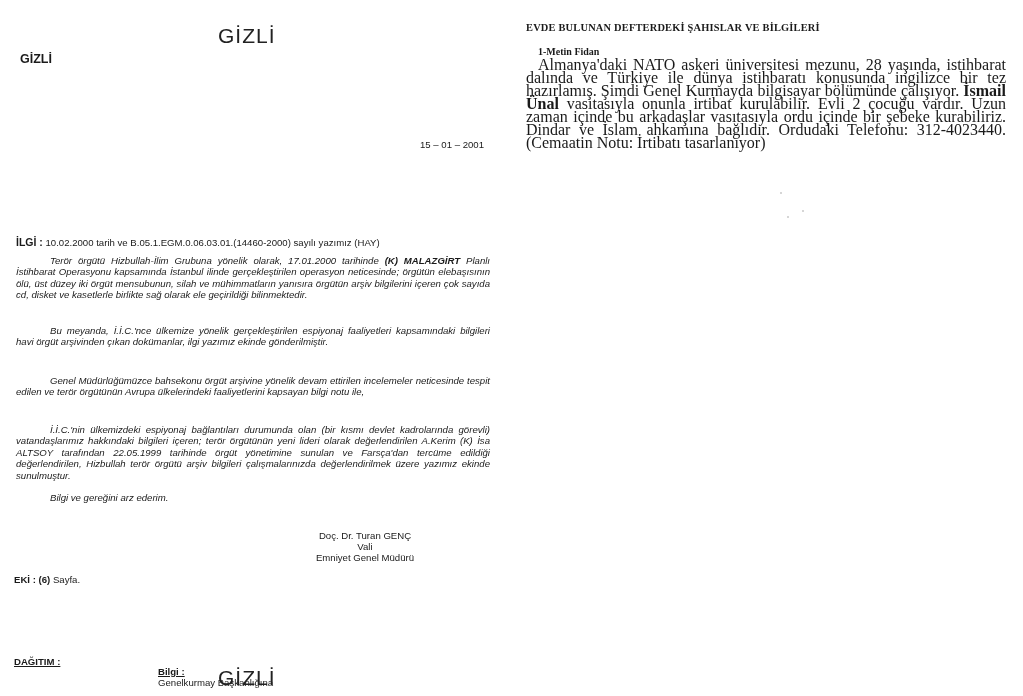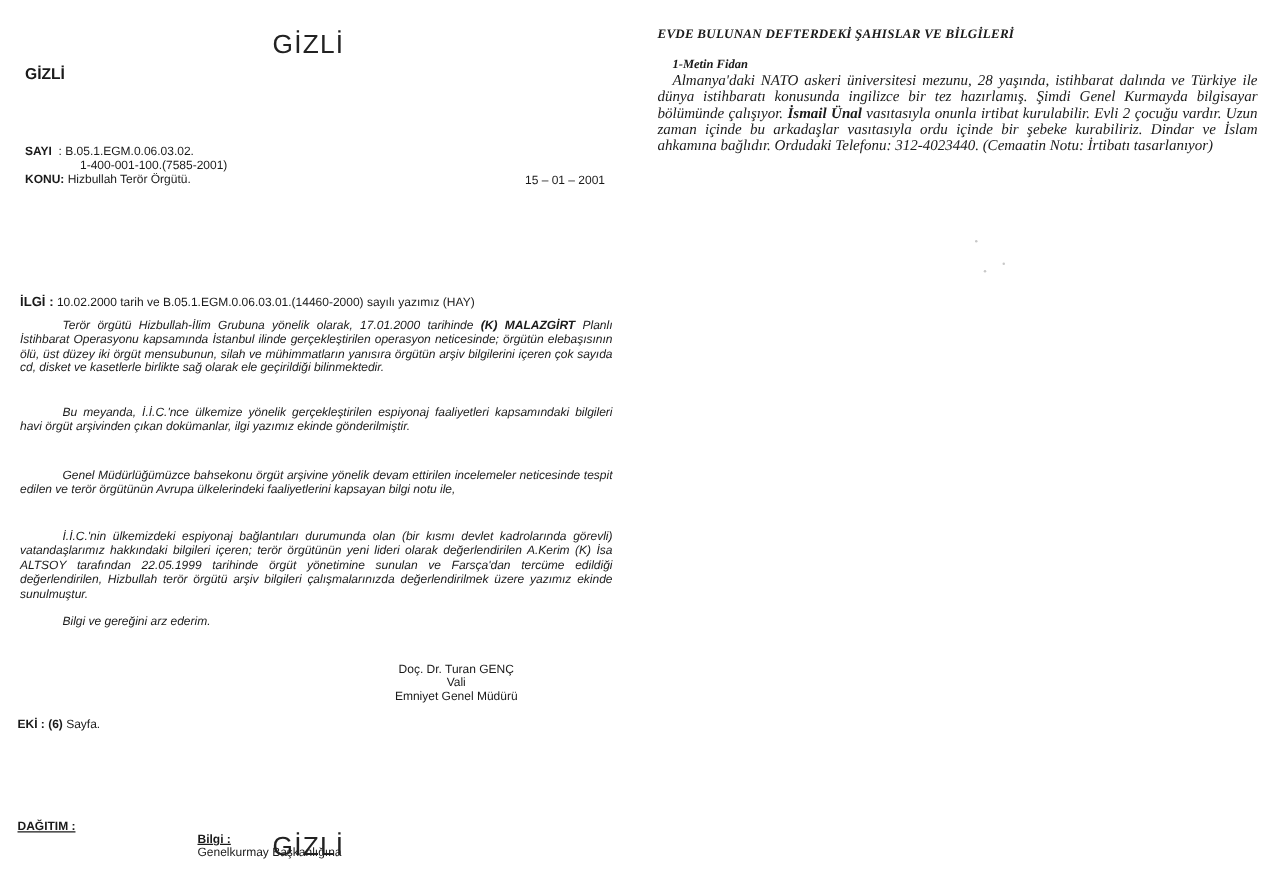--- a/index.html
+++ b/index.html
@@ -1,43 +1,38 @@
 <!DOCTYPE html>
 <html><head>
 <meta charset="utf-8">
 <style>
   html, body { margin:0; padding:0; }
   body { width:1023px; height:696px; background:#ffffff; position:relative; overflow:hidden; color:#1a1a1a; }
   .page { position:absolute; top:0; }
   .left { left:0; width:512px; height:548px; font-family:"Liberation Sans", sans-serif; font-size:9.6px; }
-  .right { left:512px; width:511px; height:696px; font-family:"Liberation Serif", serif; font-size:9.6px;font-style:italic; }
+  .right { left:512px; width:511px; height:696px; font-family:"Liberation Serif", serif; font-size:9.6px; }
   .abs { position:absolute; }
   .gizli-big { font-size:21px; letter-spacing:1px; color:#222; }
   .gizli-small { font-size:12.5px; font-weight:bold; }
   .center { text-align:center; }
   .b { font-weight:bold; }
   .u { text-decoration:underline; font-weight:bold;margin-top:47px; }
   .para { position:absolute; left:16px; width:474px; text-align:justify; line-height:11.4px;font-style:italic; }
   .para p { margin:0; text-indent:34px; }
-  .rpara { position:absolute; left:14px; width:480px; text-align:justify; line-height:13px; font-size:12px; }
+  .rpara { position:absolute; left:14px; width:480px; text-align:justify; line-height:13px; font-size:16px; }
   .speck { position:absolute; width:2px; height:2px; background:#c8c8c8; border-radius:1px; }
 </style>
 </head>
 <body>
 
 <div class="page left">
   <div class="abs gizli-big" style="left:218px;top:24px;">GİZLİ</div>
   <div class="abs gizli-small" style="left:20px;top:52px;">GİZLİ</div>
 
 
-  <div class="abs" style="left:20px;top:116px;line-height:11px;">
-    <div><span class="b">SAYI</span>&nbsp;&nbsp;<span>: B.05.1.EGM.0.06.03.02.</span></div>
-    <div style="padding-left:44px;">1-400-001-100.(7585-2001)</div>
-    <div><span class="b">KONU:</span> <span>Hizbullah Terör Örgütü.</span></div>
-  </div>
   <div class="abs" style="left:420px;top:139px;">15 – 01 – 2001</div>
 
   <div class="abs" style="left:16px;top:236px;">
     <span class="b" style="font-size:10.5px;">İLGİ :</span>
     <span>10.02.2000 tarih ve B.05.1.EGM.0.06.03.01.(14460-2000) sayılı yazımız (HAY)</span>
   </div>
 
   <div class="para" style="top:255px;">
     <p><span>Terör örgütü Hizbullah-İlim Grubuna yönelik olarak, 17.01.2000 tarihinde </span><span class="b">(K) MALAZGİRT</span><span> Planlı İstihbarat Operasyonu kapsamında İstanbul ilinde gerçekleştirilen operasyon neticesinde; örgütün elebaşısının ölü, üst düzey iki örgüt mensubunun, silah ve mühimmatların yanısıra örgütün arşiv bilgilerini içeren çok sayıda cd, disket ve kasetlerle birlikte sağ olarak ele geçirildiği bilinmektedir.</span></p>
   </div>

